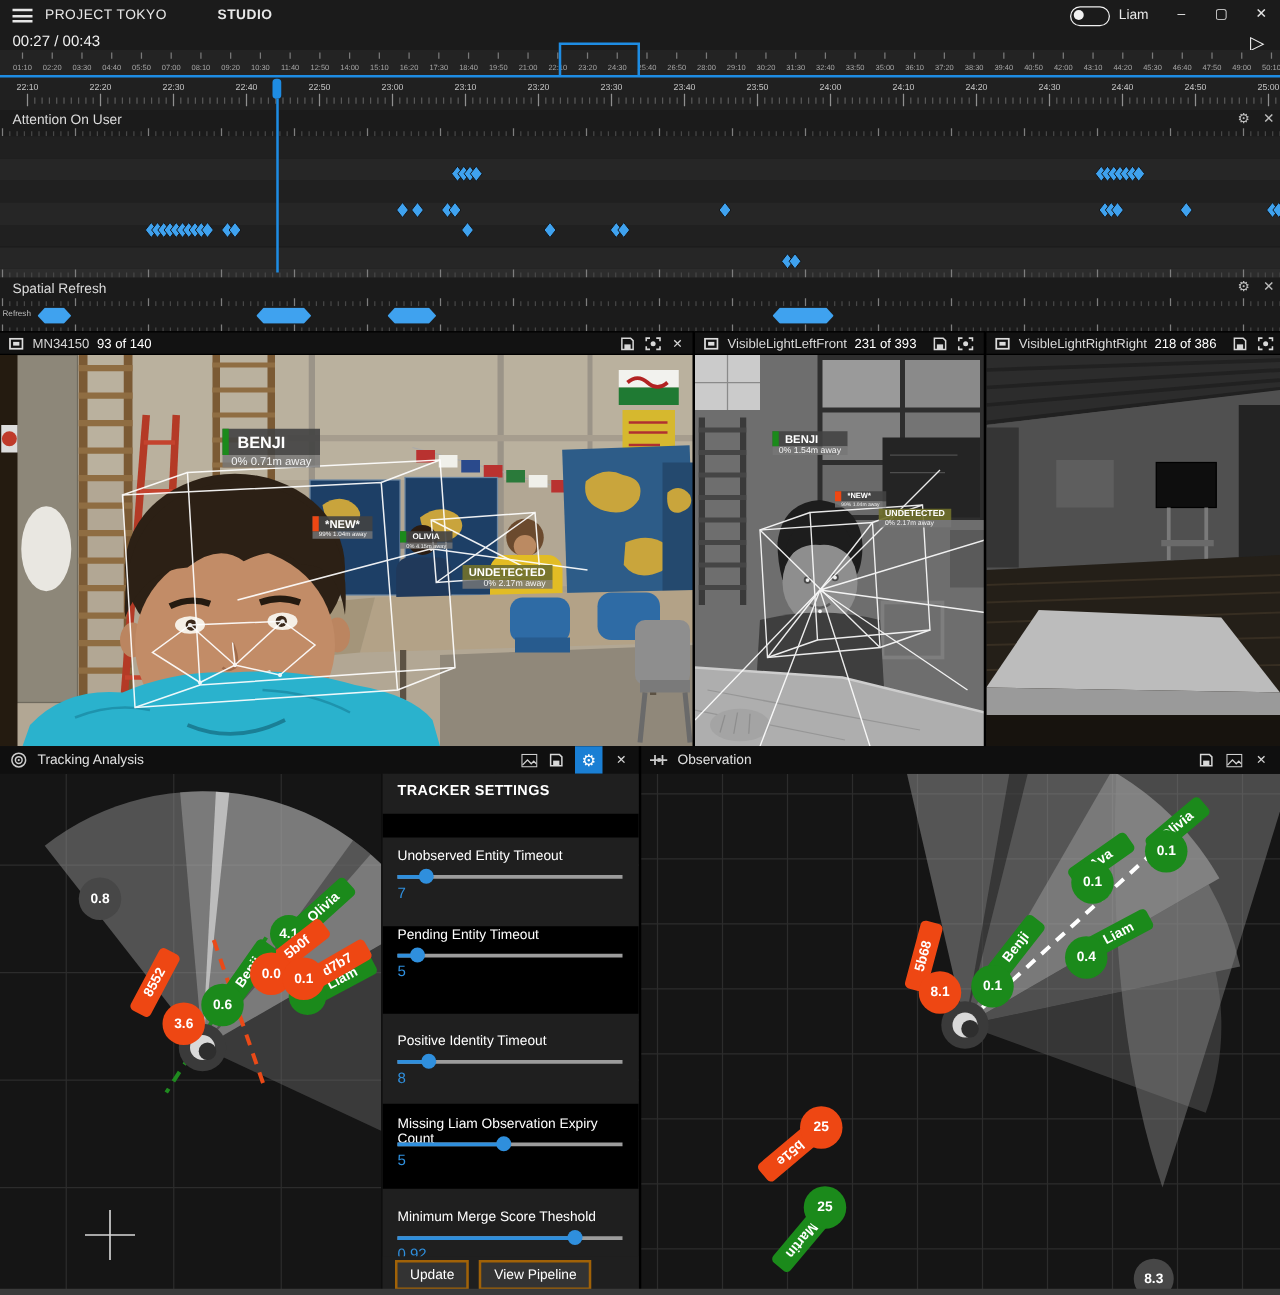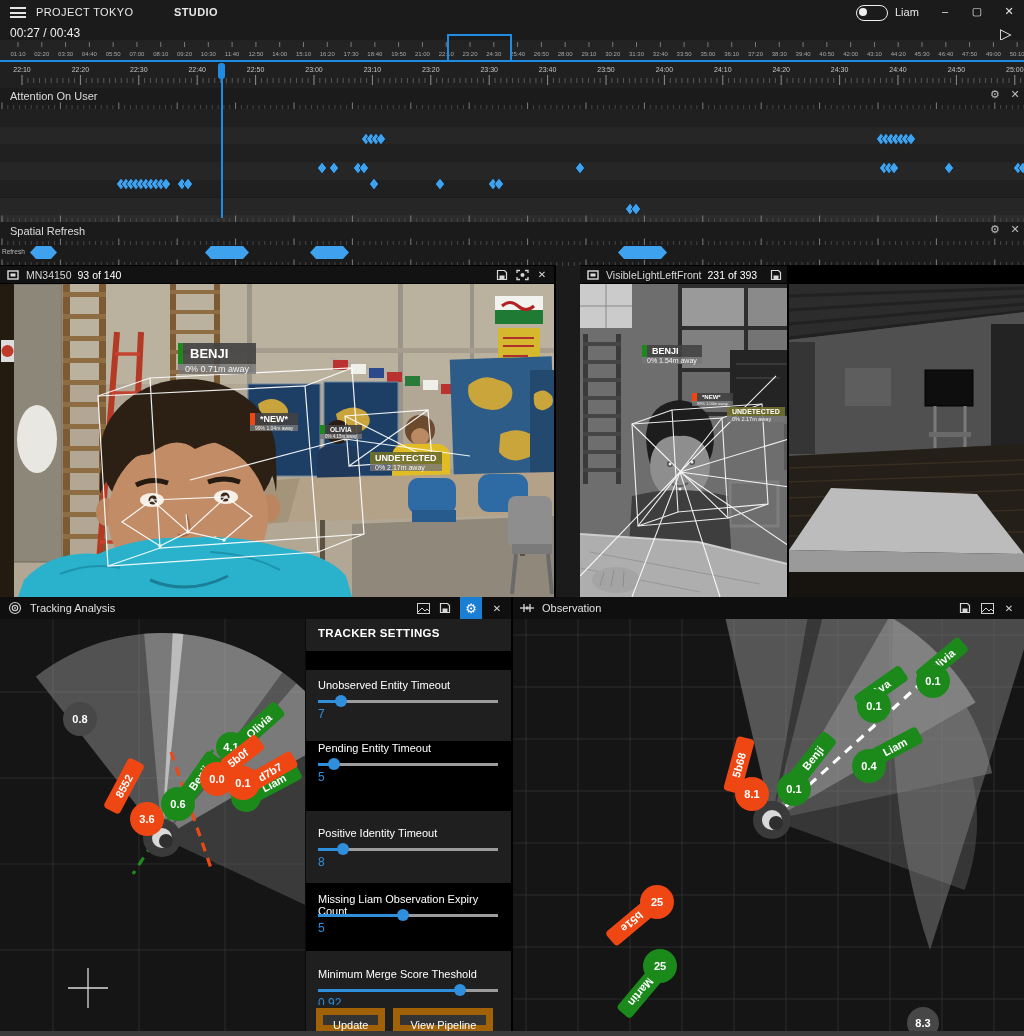--- a/index.html
+++ b/index.html
@@ -62,21 +62,21 @@
   
   #settings{left:305px;top:619px;width:205px;height:417px;background:#1f1f1f;border-left:1px solid #0a0a0a;z-index:6;overflow:hidden;}
   #settings-title{left:12px;top:8px;font-size:11.5px;font-weight:bold;letter-spacing:.3px;}
   .set-stripe{left:0;width:205px;background:#000;}
   .set-label{left:12px;width:190px;font-size:11px;color:#fff;}
   .set-track{left:12px;width:180px;height:3px;background:#9c9c9c;}
   .set-fill{position:absolute;left:0;top:0;height:3px;background:#2f8fdd;}
   .set-thumb{position:absolute;top:-5px;width:12px;height:12px;border-radius:50%;background:#2f8fdd;}
   .set-value{left:12px;font-size:12px;color:#2f8fdd;}
   #set-buttons{left:0;top:386px;width:205px;height:31px;background:#1f1f1f;display:flex;gap:8px;padding:3px 0 0 10px;box-sizing:border-box;}
-  .set-btn{background:#333333;border:7px solid #a16207;color:#fff;font-size:11px;font-family:"Liberation Sans",sans-serif;padding:4px 10px;height:24px;}
+  .set-btn{background:#333333;border:2px solid #a16207;color:#fff;font-size:11px;font-family:"Liberation Sans",sans-serif;padding:4px 10px;height:24px;}
   #bottom-strip{left:0;top:1031px;width:1024px;height:5px;background:#3a3a3a;z-index:7;}
   .divider{background:#000;z-index:5;}
   svg text{font-family:"Liberation Sans",sans-serif;}
 </style>
 </head>
 <body>
 
 <div id="app">
 
   <div id="titlebar" class="abs">
@@ -1158,21 +1158,21 @@
         <line x1="988.9599999999999" y1="3" x2="988.9599999999999" y2="7" stroke="#464646"></line>
         <line x1="994.8" y1="0.5" x2="994.8" y2="7" stroke="#7e7e7e"></line>
         <line x1="1000.64" y1="3" x2="1000.64" y2="7" stroke="#464646"></line>
         <line x1="1006.48" y1="3" x2="1006.48" y2="7" stroke="#464646"></line>
         <line x1="1012.3199999999999" y1="3" x2="1012.3199999999999" y2="7" stroke="#464646"></line>
         <line x1="1018.16" y1="3" x2="1018.16" y2="7" stroke="#464646"></line>
         <line x1="1024" y1="3" x2="1024" y2="7" stroke="#464646"></line>
       </svg>
     </div>
 
-  <div class="vpanel abs" style="left:0;width:555px;">
+  <div class="vpanel abs" style="left:0;width:555px;text-align:right;">
     <div class="vhead">
       <span class="hic">
           <svg width="12" height="10">
             <rect x="1" y="1" width="10" height="8" fill="none" stroke="#ddd" stroke-width="1.4"></rect>
             <rect x="3.5" y="3.5" width="5" height="3" fill="#ddd"></rect>
           </svg>
         </span>
       <span class="vtitle">MN34150</span>
       <span class="vcount">93 of 140</span>
       <span class="spacer"></span>
@@ -1355,21 +1355,21 @@
           </div>
           <div class="sub">0% 4.15m away</div>
         </div><div class="vlabel sz-md2 olive" style="left: 370px; top: 168px;">
           <div class="main">
             <div class="txt">UNDETECTED</div>
           </div>
           <div class="sub">0% 2.17m away</div>
         </div></div>
   </div>
 
-  <div class="vpanel abs" style="left:580px;width:232px;">
+  <div class="vpanel abs" style="left:556px;width:232px;">
     <div class="vhead">
       <span class="hic">
           <svg width="12" height="10">
             <rect x="1" y="1" width="10" height="8" fill="none" stroke="#ddd" stroke-width="1.4"></rect>
             <rect x="3.5" y="3.5" width="5" height="3" fill="#ddd"></rect>
           </svg>
         </span>
       <span class="vtitle">VisibleLightLeftFront</span>
       <span class="vcount">231 of 393</span>
       <span class="spacer"></span>
@@ -1465,20 +1465,44 @@
           <div class="sub">99% 1.04m away</div>
         </div><div class="vlabel sz-sm2 olive" style="left: 147px; top: 123px;">
           <div class="main">
             <div class="txt">UNDETECTED</div>
           </div>
           <div class="sub">0% 2.17m away</div>
         </div></div>
   </div>
 
   <div class="vpanel abs" style="left:789px;width:235px;">
+    <div class="vhead">
+      <span class="hic">
+          <svg width="12" height="10">
+            <rect x="1" y="1" width="10" height="8" fill="none" stroke="#ddd" stroke-width="1.4"></rect>
+            <rect x="3.5" y="3.5" width="5" height="3" fill="#ddd"></rect>
+          </svg>
+        </span>
+      <span class="vtitle">VisibleLightRightRight</span>
+      <span class="vcount">218 of 386</span>
+      <span class="spacer"></span>
+      <span class="hic">
+          <svg width="12" height="12">
+            <path d="M1.5,1.5 h7 l2,2 v7 h-9 Z" fill="none" stroke="#d8d8d8" stroke-width="1.2"></path>
+            <rect x="3.5" y="6.5" width="5" height="4" fill="#d8d8d8"></rect>
+          </svg>
+        </span>
+      <span class="hic">
+          <svg width="13" height="12">
+            <path d="M1,4 V1.5 H4 M9,1.5 H12 V4 M12,8 V10.5 H9 M4,10.5 H1 V8" fill="none" stroke="#d8d8d8" stroke-width="1.3"></path>
+            <circle cx="6.5" cy="6" r="2" fill="#d8d8d8"></circle>
+          </svg>
+        </span>
+
+    </div>
     <div class="vbody">
       <svg width="235" height="313" viewBox="0 0 235 313" preserveAspectRatio="none">
         <rect width="235" height="313" fill="#484848"></rect>
         <rect x="150" width="85" height="313" fill="#3b3b3b"></rect>
         <polygon points="0,0 235,0 235,28 0,56" fill="#2c2c2c"></polygon>
         <g stroke="#212121" stroke-width="3">
             <line x1="0" y1="12" x2="235" y2="4"></line>
             <line x1="0" y1="26" x2="235" y2="12"></line>
             <line x1="0" y1="40" x2="235" y2="20"></line>
             <line x1="0" y1="54" x2="235" y2="27"></line>

